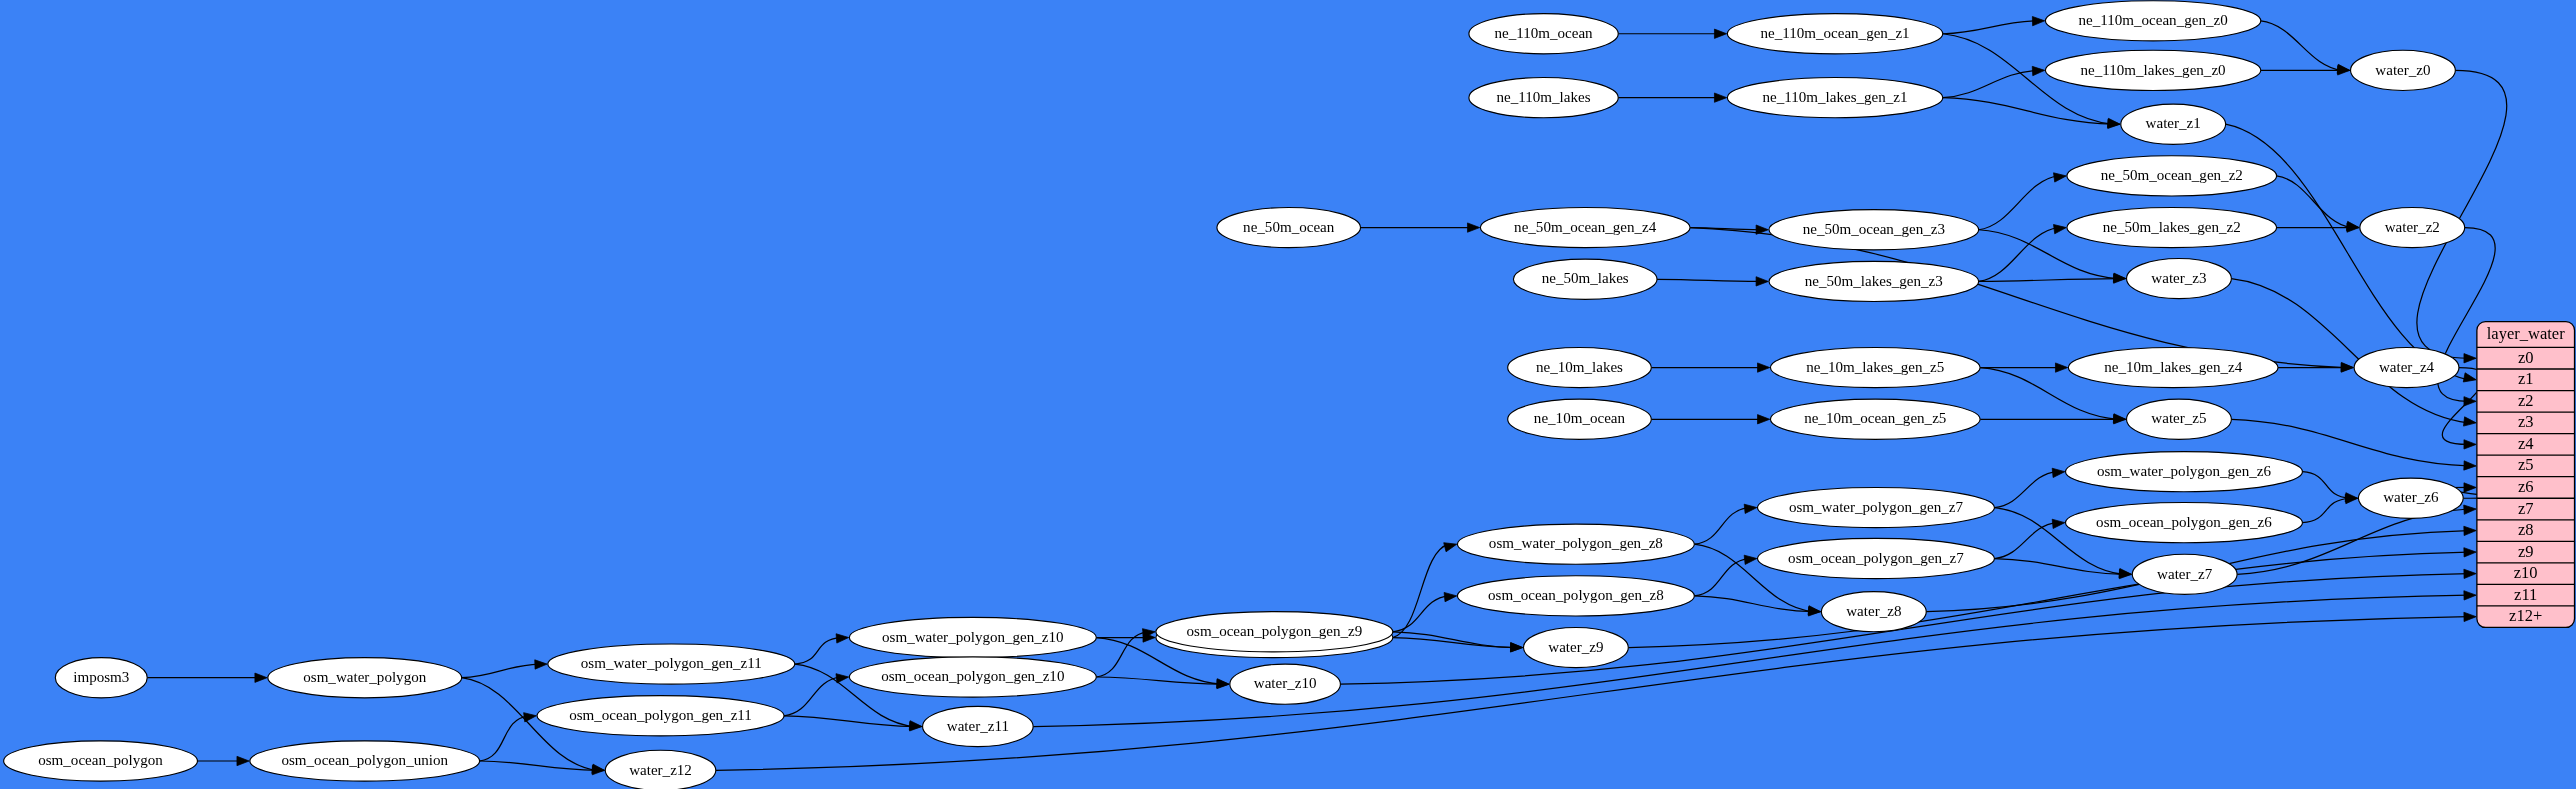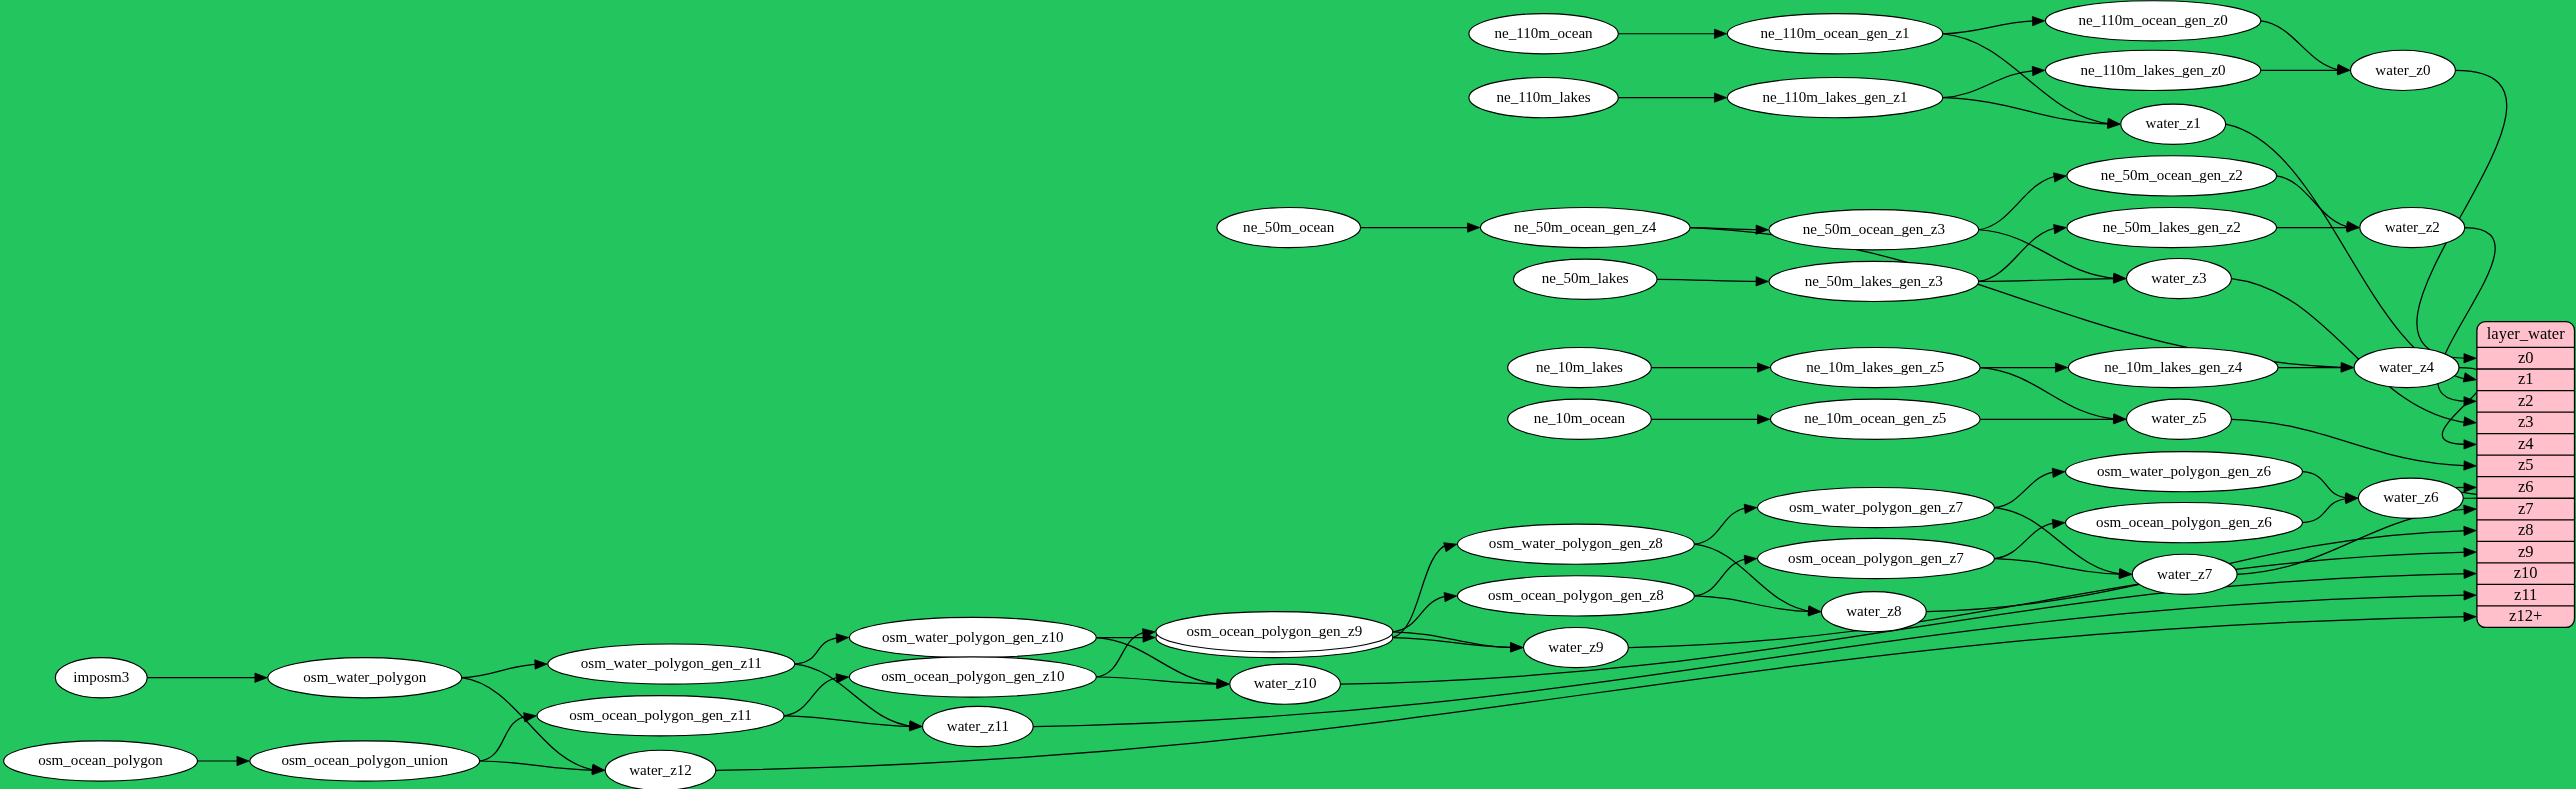--- a/index.html
+++ b/index.html
@@ -8,21 +8,21 @@
     padding: 0;
     background: #ffffff;
   }
   body {
     font-family: "Liberation Serif", serif;
   }
   #graph-root {
     position: relative;
     width: 2576px;
     height: 789px;
-    background: #22c55e;
+    background: #3b82f6;
     overflow: hidden;
   }
   #graph-svg {
     position: absolute;
     left: 0;
     top: 0;
     width: 2576px;
     height: 789px;
   }
   .node-ellipse {

